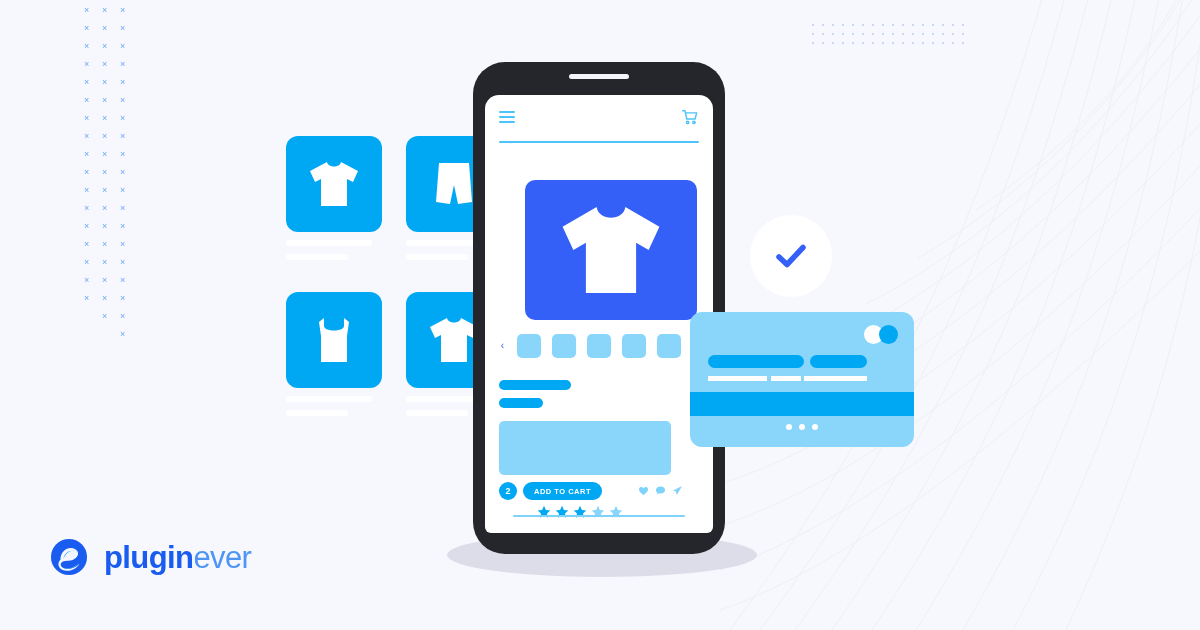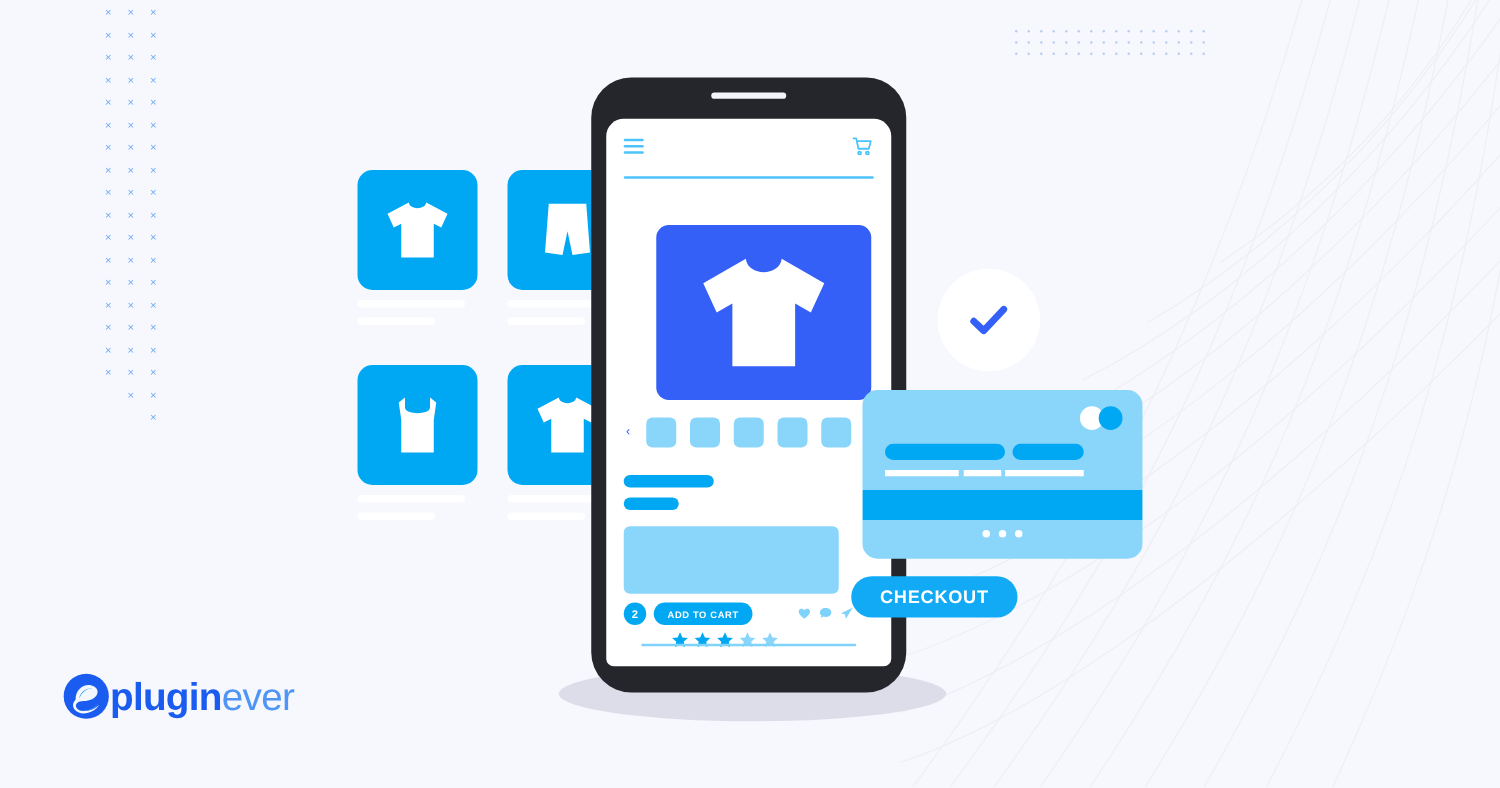--- a/index.html
+++ b/index.html
@@ -243,21 +243,21 @@
     background: #13aaf5; color: #ffffff;
     border: none; border-radius: 17px;
     font-size: 14.5px; font-weight: bold; letter-spacing: .6px;
     display: flex; align-items: center; justify-content: center;
     font-family: "Liberation Sans", sans-serif;
   }
 
   
   .logo {
     position: absolute; left: 50px; top: 538px;
-    display: flex; align-items: center; gap: 0;
+    display: flex; align-items: center; gap: 16px;
   }
   .logo-mark { width: 38px; height: 38px; display: block; }
   .logo-text { font-size: 31px; line-height: 31px; letter-spacing: -.6px; }
   .logo-text .p1 { color: #1a5cf0; font-weight: bold; }
   .logo-text .p2 { color: #4e95f5; font-weight: normal; }
 </style>
 </head>
 <body>
 
 <div id="stage">
@@ -533,21 +533,20 @@
     <div class="card-dash d2"></div>
     <div class="card-dash d3"></div>
     <div class="card-stripe"></div>
     <div class="card-dots">
       <i></i>
         <i></i>
         <i></i>
     </div>
   </div>
 
-  <button class="checkout-btn">CHECKOUT</button>
 
   <div class="logo">
     <svg class="logo-mark" viewBox="0 0 40 40">
       <circle cx="20" cy="20" r="19" fill="#1a5cf0"></circle>
       <path d="M11 23 C11 13 20 8 27 12 C33 16 28 24 18 24 C12.5 24 10 27 12 30 C15 34 26 33 31 27 C27 35 14 37 10 31 C8 28 9 25 11 23 Z" fill="#ffffff" opacity="0.95"></path>
       <path d="M30 26 C27 32 18 34 13 31 C17 33 25 32 30 26 Z" fill="#3f9ff2"></path>
       <path d="M14 22 C15 16 21 12 26 14 C23 12 17 15 14 22 Z" fill="#3f9ff2"></path>
     </svg>
     <div class="logo-text">
       <span class="p1">plugin</span><span class="p2">ever</span>

